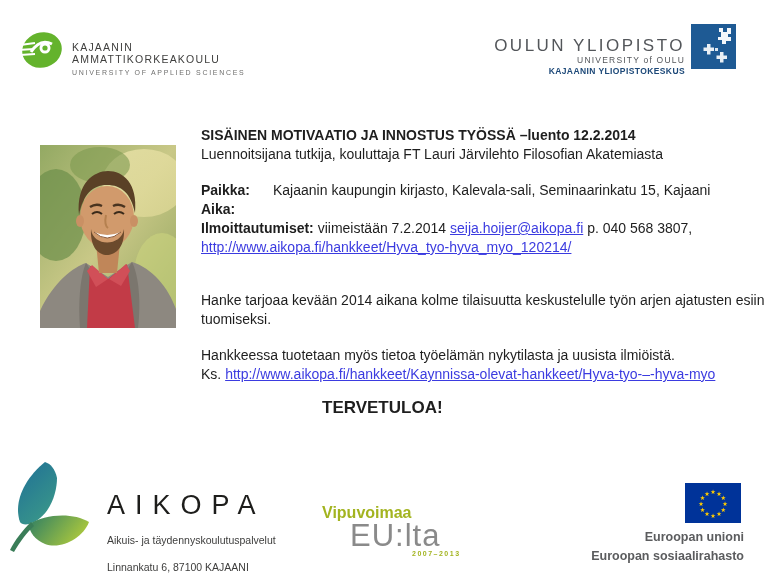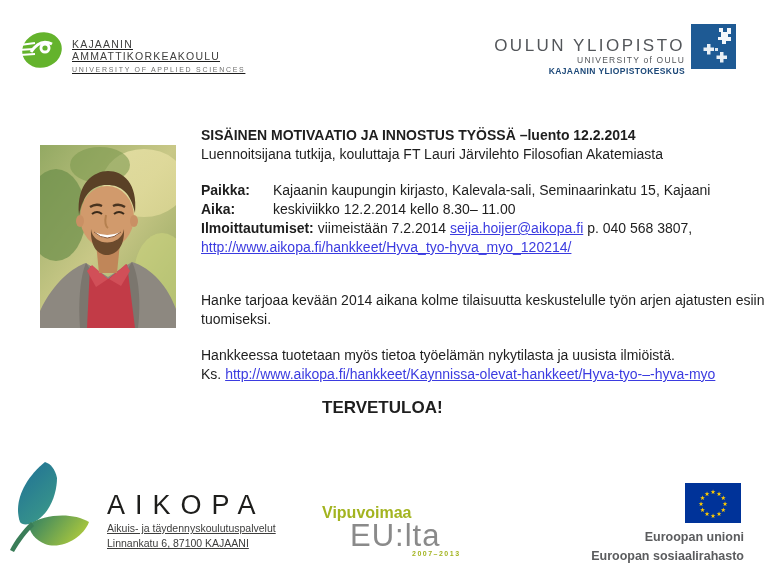--- a/index.html
+++ b/index.html
@@ -1,20 +1,20 @@
 <!DOCTYPE html>
 <html><head>
 <meta charset="utf-8">
 <style>
   html,body{margin:0;padding:0;background:#fff;}
   .slide{position:relative;width:767px;height:574px;background:#fff;overflow:hidden;
          font-family:"Liberation Sans",sans-serif;color:#1e1e1e;}
 
   
-  .kamk{position:absolute;left:18px;top:28px;display:flex;align-items:center;gap:8px;text-decoration:underline;}
+  .kamk{position:absolute;left:18px;top:28px;display:flex;align-items:flex-end;gap:8px;}
   .kamk-text{padding-top:6px;}
   .kamk-l1,.kamk-l2{font-size:10.5px;letter-spacing:1.2px;color:#3f3f3e;line-height:12px;}
   .kamk-l3{font-size:7px;letter-spacing:1.7px;color:#6f6f6e;margin-top:4px;}
 
   .oulu{position:absolute;right:82px;top:36px;text-align:right;}
   .oulu-l1{font-size:17px;letter-spacing:2.5px;color:#53565a;line-height:19px;}
   .oulu-l2{font-size:8.5px;letter-spacing:1.2px;color:#53565a;line-height:11px;}
   .oulu-l3{font-size:8.5px;font-weight:bold;letter-spacing:.4px;color:#1c4878;line-height:11px;}
   .oulu-square{position:absolute;left:691px;top:24px;}
 
@@ -27,21 +27,21 @@
   .b{font-weight:bold;}
   .row{display:flex;}
   .row .lbl{flex:0 0 72px;font-weight:bold;}
   a.link{color:#3b3be0;text-decoration:underline;cursor:pointer;}
   .welcome{font-weight:bold;font-size:17px;padding-left:121px;line-height:22px;}
 
   
   .aikopa{position:absolute;left:5px;top:460px;display:flex;gap:14px;}
   .aikopa-text{margin-top:30px;}
   .aikopa-name{font-size:27px;letter-spacing:10px;color:#1d1d1b;line-height:30px;}
-  .aikopa-sub{font-size:10.5px;color:#3d3d3c;line-height:13px;margin-top:2px;text-decoration:underline;}
+  .aikopa-sub{font-size:10.5px;color:#3d3d3c;line-height:13px;margin-top:14px;}
 
   .vipu{position:absolute;left:322px;top:504px;}
   .vipu-l1{font-size:16px;font-weight:bold;color:#a3b420;line-height:17px;}
   .vipu-l2{font-size:31px;color:#8a8a8a;letter-spacing:1px;line-height:29px;margin-left:28px;}
   .vipu-years{font-size:7px;font-weight:bold;color:#a3b420;letter-spacing:1.5px;margin-left:90px;line-height:8px;}
 
   .eu{position:absolute;right:23px;top:483px;text-align:right;width:180px;}
   .eu-flag{display:inline-block;margin-right:3px;}
   .eu-text{font-size:12.5px;font-weight:bold;color:#5b5c5e;line-height:15.5px;margin-top:3px;}
 </style>
@@ -134,21 +134,20 @@
     <p class="b">SISÄINEN MOTIVAATIO JA INNOSTUS TYÖSSÄ –luento 12.2.2014</p>
     <p>Luennoitsijana tutkija, kouluttaja FT Lauri Järvilehto Filosofian Akatemiasta</p>
     <div class="gap"></div>
 
     <p class="row">
       <span class="lbl">Paikka:</span>
       <span>Kajaanin kaupungin kirjasto, Kalevala-sali,  Seminaarinkatu 15, Kajaani</span>
     </p>
     <p class="row">
       <span class="lbl">Aika:</span>
-      <span>keskiviikko 12.2.2014 kello 8.30– 11.00</span>
     </p>
     <p>
       <span class="b">Ilmoittautumiset:</span>
       <span>viimeistään 7.2.2014</span>
       <a class="link">seija.hoijer@aikopa.fi</a>
       <span>p. 040 568 3807,</span>
     </p>
     <p>
       <a class="link">http://www.aikopa.fi/hankkeet/Hyva_tyo-hyva_myo_120214/</a>
     </p>

